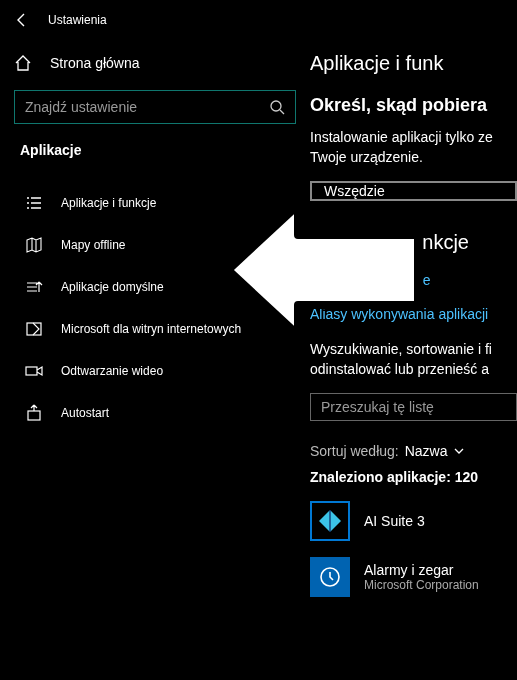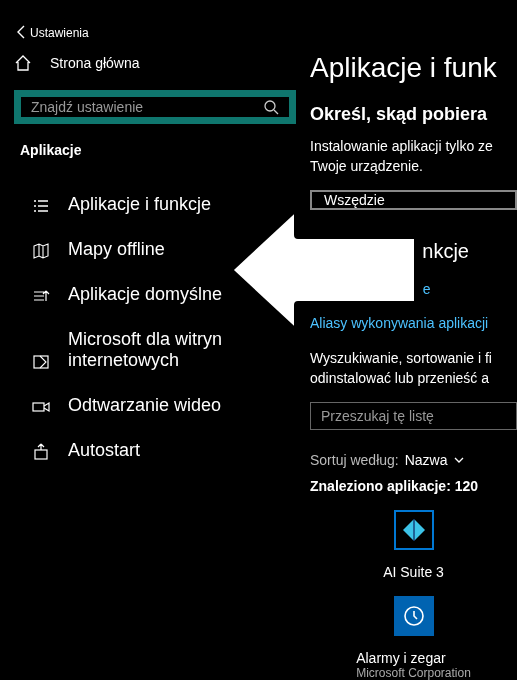--- a/index.html
+++ b/index.html
@@ -17,67 +17,68 @@
     display: flex;
     height: 100%;
   }
   .sidebar {
     width: 310px;
     padding: 0;
     background: #000;
   }
   .titlebar {
     display: flex;
-    align-items: flex-end;
+    align-items: center;
     height: 40px;
     padding-left: 14px;
+    gap: 18px;
   }
   .titlebar .back { width:16px; height:16px; }
   .titlebar .title { font-size: 12px; color:#fff; }
   .home-row {
     display:flex;
     align-items:center;
     gap:18px;
     padding: 14px 14px 18px 14px;
   }
   .home-row .icon { width:18px; height:18px; flex:0 0 18px;}
   .search-wrap {
     padding: 0 14px 18px 14px;
   }
   .search {
     display:flex;
     align-items:center;
-    border:7px solid #0f766e;
+    border:1px solid #0f766e;
     height:34px;
     padding:0 10px;
     color:#aaa;
     gap:0;
   }
   .search .ph { flex:1; font-size:14px; color:#999; }
   .section-header {
     padding: 0 14px 14px 20px;
     font-size:14px;
     font-weight:600;
   }
   .nav { padding-top:10px; }
   .nav-item {
     display:flex;
-    align-items:flex-end;
+    align-items:center;
     gap:18px;
-    padding: 12px 32px;
-    font-size:18px;
+    padding: 12px 25px;
+    font-size:12px;
   }
   .nav-item .icon { width:18px; height:18px; flex:0 0 18px; }
   .main {
     flex:1;
     padding: 40px 0 0 0;
     background:#000;
   }
   .main h1 {
-    font-size:28px;
+    font-size:20px;
     font-weight:400;
     margin: 12px 0 20px 0;
     padding-left:0;
   }
   .main .sub {
     font-size:18px;
     font-weight:600;
     margin-bottom:12px;
   }
   .main .body {
@@ -128,21 +129,20 @@
     font-size:14px;
     color:#fff;
     margin-bottom:16px;
     font-weight:bold;
   }
   .app-row {
     display:flex;
     align-items:center;
     gap:14px;
     margin-bottom:16px;
-    flex-direction:column;
   }
   .app-row .tile {
     width:40px; height:40px;
     border:2px solid #0078d4;
     display:flex; align-items:center; justify-content:center;
     background:#000;
   }
   .app-row .tile.blue { background:#0063b1; border:none; }
   .app-row .meta { display:flex; flex-direction:column; }
   .app-row .name { font-size:14px; }

